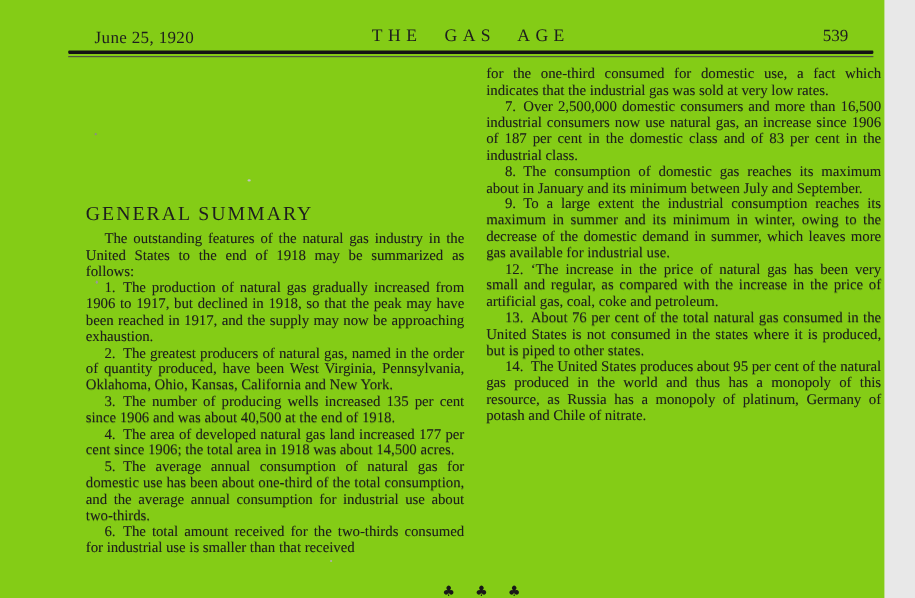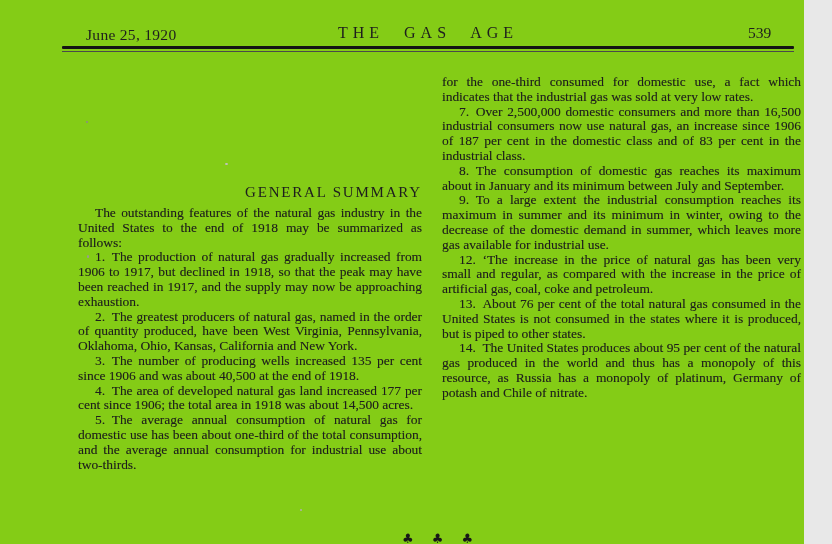--- a/index.html
+++ b/index.html
@@ -31,25 +31,25 @@
   }
   .rule-thick { height: 3px; background: #141414; border-radius: 1px; }
   .rule-thin  { height: 1px; background: #4a4a4a; margin-top: 2px; }
 
   
   .col {
     position: absolute;
     text-align: justify;
   }
   .col-left  { left: 78px;  top: 184px; width: 344px; }
-  .col-right { left: 442px; top: 75px;  width: 359px; }
+  .col-right { left: 442px; top: 60px;  width: 359px; }
 
   .section-heading {
-    text-align: right;
-    font-size: 15px;
+    text-align: left;
+    font-size: 18px;
     letter-spacing: 1.8px;
     margin: 0 0 5px 0;
     font-weight: normal;
   }
   .col p {
     margin: 0;
     font-size: 13.4px;
     line-height: 14.8px;
     text-indent: 17px;
     text-align: justify;
@@ -88,20 +88,21 @@
   </div>
 
   <div class="col col-left">
     <h2 class="section-heading">GENERAL SUMMARY</h2>
     <p>The outstanding features of the natural gas industry in the United States to the end of 1918 may be summarized as follows:</p>
     <p>1. The production of natural gas gradually increased from 1906 to 1917, but declined in 1918, so that the peak may have been reached in 1917, and the supply may now be approaching exhaustion.</p>
     <p>2. The greatest producers of natural gas, named in the order of quantity produced, have been West Virginia, Pennsylvania, Oklahoma, Ohio, Kansas, California and New York.</p>
     <p>3. The number of producing wells increased 135 per cent since 1906 and was about 40,500 at the end of 1918.</p>
     <p>4. The area of developed natural gas land increased 177 per cent since 1906; the total area in 1918 was about 14,500 acres.</p>
     <p>5. The average annual consumption of natural gas for domestic use has been about one-third of the total consumption, and the average annual consumption for industrial use about two-thirds.</p>
+    <p>6. The total amount received for the two-thirds consumed for industrial use is smaller than that received</p>
   </div>
 
   <div class="col col-right">
     <p class="no-indent">for the one-third consumed for domestic use, a fact which indicates that the industrial gas was sold at very low rates.</p>
     <p>7. Over 2,500,000 domestic consumers and more than 16,500 industrial consumers now use natural gas, an increase since 1906 of 187 per cent in the domestic class and of 83 per cent in the industrial class.</p>
     <p>8. The consumption of domestic gas reaches its maximum about in January and its minimum between July and September.</p>
     <p>9. To a large extent the industrial consumption reaches its maximum in summer and its minimum in winter, owing to the decrease of the domestic demand in summer, which leaves more gas available for industrial use.</p>
     <p>12. ‘The increase in the price of natural gas has been very small and regular, as compared with the increase in the price of artificial gas, coal, coke and petroleum.</p>
     <p>13. About 76 per cent of the total natural gas consumed in the United States is not consumed in the states where it is produced, but is piped to other states.</p>
     <p>14. The United States produces about 95 per cent of the natural gas produced in the world and thus has a monopoly of this resource, as Russia has a monopoly of platinum, Germany of potash and Chile of nitrate.</p>

